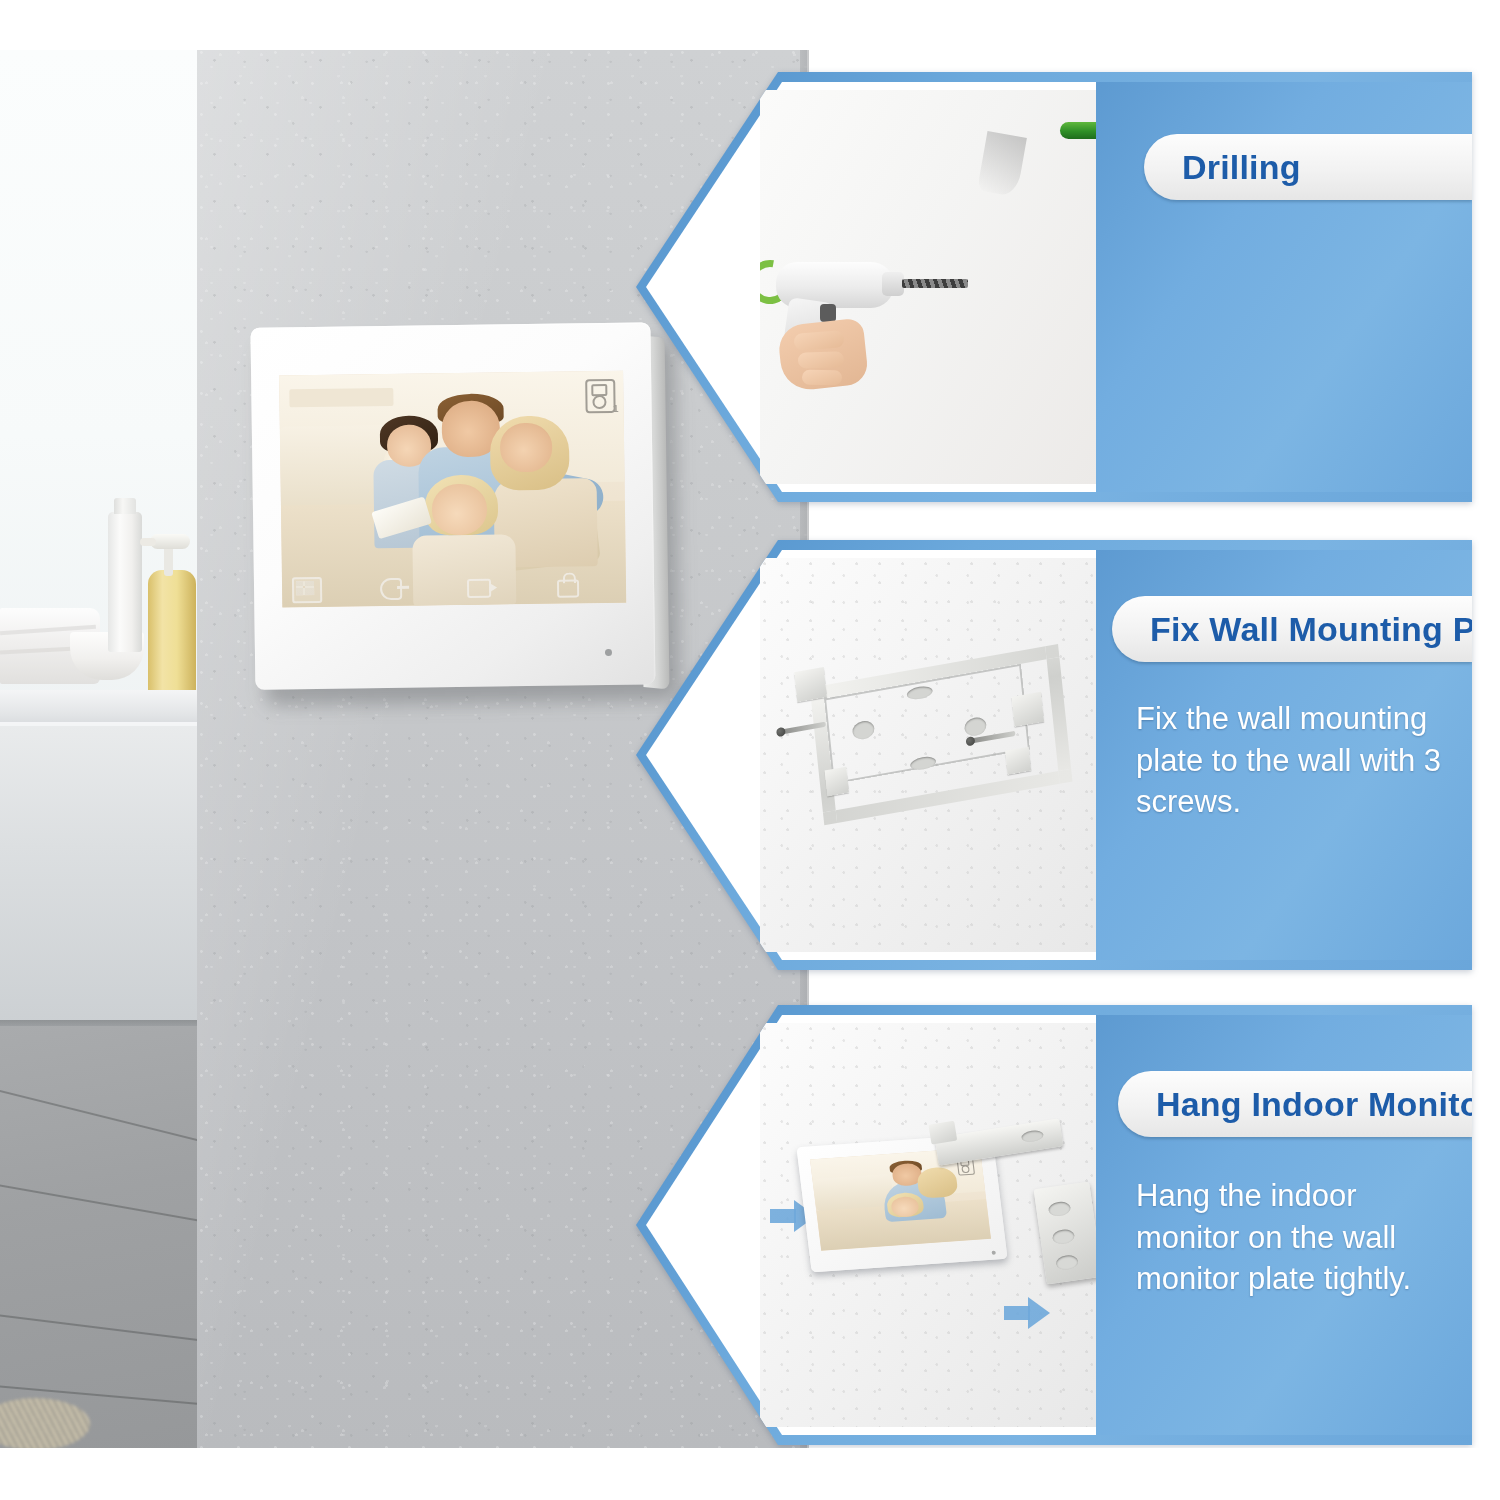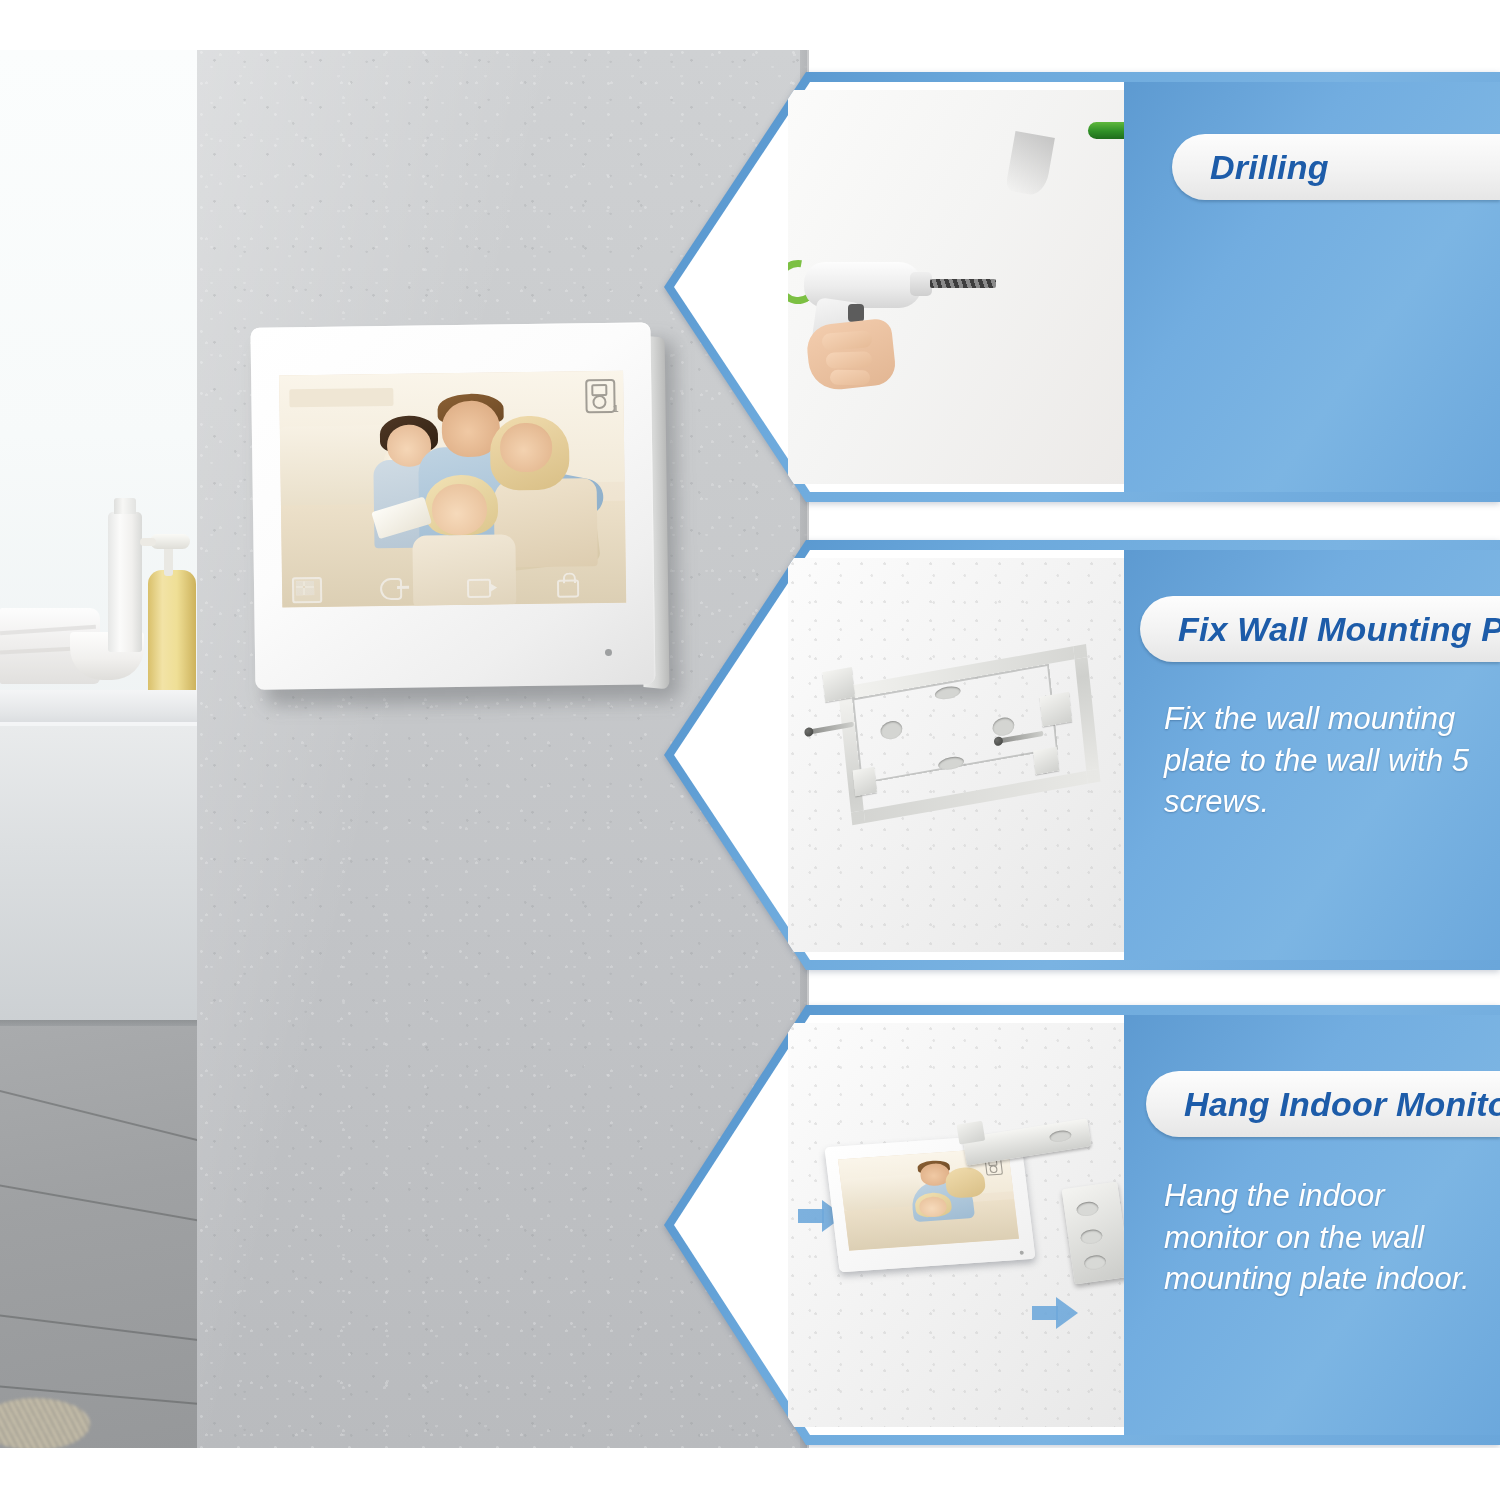--- a/index.html
+++ b/index.html
@@ -211,23 +211,22 @@
   .bi-key{position:absolute;left:2px;top:2px;width:18px;height:18px;border:2.5px solid #f2f0ec;border-radius:50% 4px 4px 50%;}
   .bi-key:after{content:"";position:absolute;right:-9px;top:6px;width:12px;height:3px;background:#f2f0ec;}
   .bi-cam{position:absolute;left:1px;top:4px;width:20px;height:15px;border:2.5px solid #f2f0ec;border-radius:3px;}
   .bi-cam:after{content:"";position:absolute;right:-8px;top:2px;border-left:8px solid #f2f0ec;border-top:5px solid transparent;border-bottom:5px solid transparent;}
   .bi-lock{position:absolute;left:3px;top:6px;width:18px;height:14px;border:2.5px solid #f2f0ec;border-radius:3px;}
   .bi-lock:before{content:"";position:absolute;left:4px;top:-9px;width:9px;height:9px;border:2.5px solid #f2f0ec;border-bottom:none;border-radius:6px 6px 0 0;}
 
   
   .panel{
     position:absolute;
-    left:664px;width:836px;
+    left:636px;width:836px;
     filter:drop-shadow(0 2px 3px rgba(40,60,90,.25));
-    font-style:italic;
   }
   .panel-body{
     position:relative;width:100%;height:100%;
     background:linear-gradient(125deg,#4f8fc9 0%,#6ca9dc 30%,#7ab3e2 60%,#6aa6da 100%);
     clip-path:polygon(142px 0, 100% 0, 100% 100%, 142px 100%, 0 50%);
   }
   .panel-inner{
     position:absolute;left:10px;top:10px;width:calc(100% - 10px);height:calc(100% - 20px);
     background:#ffffff;
     clip-path:polygon(136px 0, 100% 0, 100% 100%, 136px 100%, 0 50%);
@@ -479,21 +478,21 @@
           <div class="slot" style="left:150px;top:58px;width:22px;height:18px;"></div>
           <div class="screw" style="left:-32px;top:36px;width:44px;"></div>
           <div class="screw" style="left:156px;top:78px;width:44px;"></div>
         </div>
       </div>
 
       <div class="text-field">
         <div class="pill" style="top:46px;right:0;left:16px;">
           <span>Fix Wall Mounting Plate</span>
         </div>
-        <div class="desc" style="top:148px;">Fix the wall mounting plate to the wall with 5 screws.</div>
+        <div class="desc" style="top:148px;">Fix the wall mounting plate to the wall with 3 screws.</div>
       </div>
     </div>
   </div>
 
   <div class="panel" style="top:1005px;height:440px;">
     <div class="panel-body">
       <div class="panel-inner"></div>
 
       <div class="cell hidden-overflow">
         <div class="art-tex"></div>
@@ -534,20 +533,20 @@
         </div>
 
         <div class="arrow-tail" style="left:244px;top:70%;width:26px;"></div>
         <div class="blue-arrow" style="left:268px;top:calc(70% - 9px);"></div>
       </div>
 
       <div class="text-field">
         <div class="pill" style="top:56px;right:0;left:22px;">
           <span>Hang Indoor Monitor</span>
         </div>
-        <div class="desc" style="top:160px;">Hang the indoor monitor on the wall mounting plate indoor.</div>
+        <div class="desc" style="top:160px;">Hang the indoor monitor on the wall monitor plate tightly.</div>
       </div>
     </div>
   </div>
 
   <div class="top-white"></div>
   <div class="bottom-white"></div>
 </div>
 
 </body></html>

